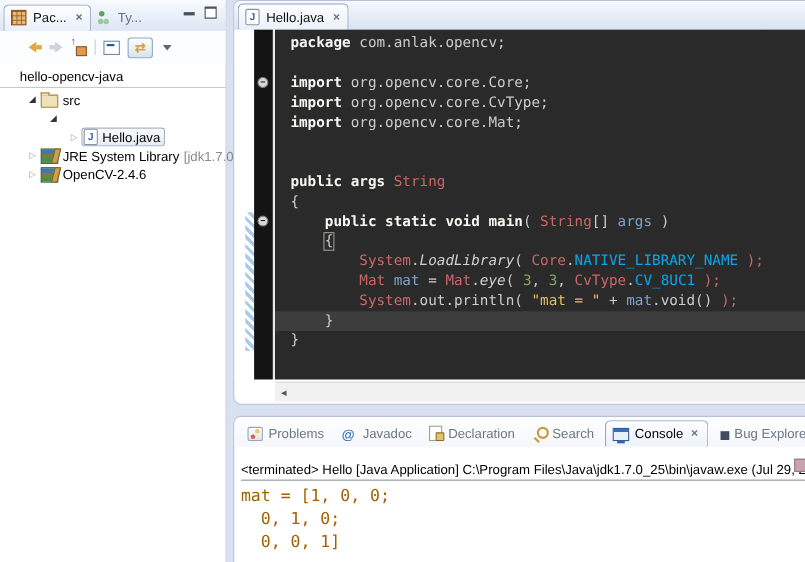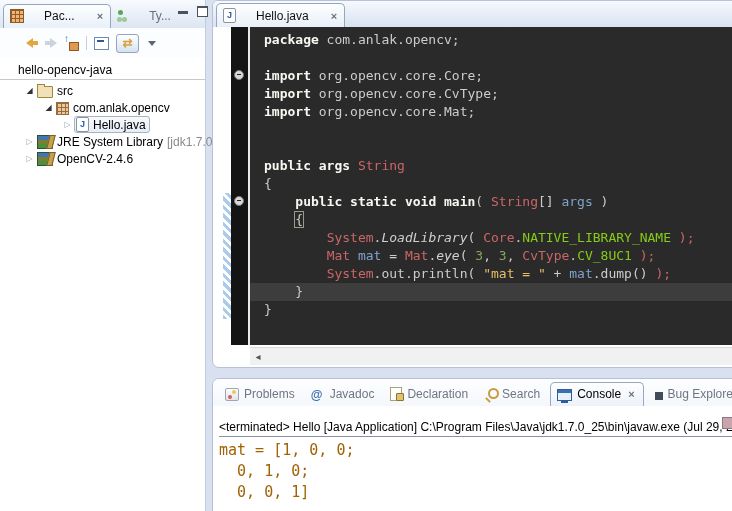--- a/index.html
+++ b/index.html
@@ -4,21 +4,21 @@
 <style>
   html,body{margin:0;padding:0;}
   .root{position:relative;width:732px;height:511px;background:#D9E1F1;overflow:hidden;
         font-family:"Liberation Sans",sans-serif;font-size:12px;color:#222;}
 
   
   .left-panel{position:absolute;left:0;top:0;width:205px;height:511px;background:#FFF;
               border-right:1px solid #C2CCE0;}
   .lp-tabs{height:28px;display:flex;align-items:flex-end;
            background:linear-gradient(#F8FBFE,#DCE5F3);padding-left:3px;position:relative;}
-  .tab{display:flex;align-items:center;gap:20px;padding:4px 7px 5px 6px;color:#68707E;cursor:default;}
+  .tab{display:flex;align-items:center;gap:6px;padding:4px 7px 5px 6px;color:#68707E;cursor:default;}
   .tab.active{background:linear-gradient(#FDFEFF,#E9F0F9);border:1px solid #97A6C0;border-bottom:none;
               border-radius:5px 5px 0 0;color:#111;}
   .close{font-weight:bold;color:#6A7385;font-size:11px;line-height:10px;margin-left:2px;}
   .win-btns{margin-left:auto;display:flex;gap:9px;align-items:flex-start;padding:6px 8px 0 0;align-self:flex-start;}
   .btn-min{width:10px;height:3px;background:#4A5260;margin-top:5px;}
   .btn-max{width:9px;height:8px;border:1px solid #4A5260;border-top:2px solid #4A5260;background:#FFF;}
 
   .lp-toolbar{height:26px;display:flex;align-items:center;gap:7px;padding:2px 4px 2px 26px;background:#FCFDFE;}
   .tri{display:inline-block;width:0;height:0;}
   .arrow-back{display:flex;align-items:center;}
@@ -88,21 +88,21 @@
   .col-sep{width:2px;background:#E8E8E8;flex:none;}
   .code{flex:1;background:#2A2A2A;padding:4px 0 0 14px;overflow:hidden;}
   .code-line{height:18px;white-space:pre;font-family:"DejaVu Sans Mono","Liberation Mono",monospace;
              font-size:13px;line-height:18px;color:#CCCCCC;}
   .code-line.cur{background:#3D3D3D;margin-left:-14px;padding-left:14px;}
   .kw{color:#F8F8F2;font-weight:bold;}
   .pln{color:#CCCCCC;}
   .typ{color:#CC6666;}
   .vr{color:#7FA3CC;}
   .num{color:#87A75C;}
-  .cst{color:#84cc16;}
+  .cst{color:#0ea5e9;}
   .str{color:#E6BE68;}
   .itl{color:#D0D0D0;font-style:italic;}
   .brk{outline:1px solid #9A9A8A;outline-offset:0px;}
   .ed-hscroll{position:absolute;left:37px;right:0;bottom:2px;height:17px;background:#F1F1F1;
               border-top:1px solid #DADADA;display:flex;align-items:center;}
   .hs-arrow{width:16px;text-align:center;color:#555;font-size:10px;}
 
   
   .bottom-panel{position:absolute;left:212px;top:378px;width:522px;height:135px;background:#FFF;
                 border:1px solid #B6C1D6;border-radius:7px 0 0 0;overflow:hidden;box-sizing:border-box;}
@@ -175,24 +175,20 @@
         <div class="tree-sep"></div>
         <div class="trow" style="padding-left: 23px;">
           <span class="exp expanded">◢</span>
           <span class="lblwrap">
             <span class="ti source-folder"></span>
             <span class="tlabel">src</span>
           </span>
         </div>
         <div class="trow" style="padding-left: 42px;">
           <span class="exp expanded">◢</span>
-          <span class="lblwrap">
-            <span class="ti package"></span>
-            <span class="tlabel">com.anlak.opencv</span>
-          </span>
         </div>
         <div class="trow" style="padding-left: 61px;">
           <span class="exp collapsed">▷</span>
           <span class="lblwrap sel">
             <span class="ti java-file"></span>
             <span class="tlabel">Hello.java</span>
           </span>
         </div>
         <div class="trow" style="padding-left: 23px;">
           <span class="exp collapsed">▷</span>
@@ -237,21 +233,21 @@
           <div class="code-line"><span class="kw">import</span><span class="pln"> org.opencv.core.CvType;</span></div>
           <div class="code-line"><span class="kw">import</span><span class="pln"> org.opencv.core.Mat;</span></div>
           <div class="code-line">&nbsp;</div>
           <div class="code-line">&nbsp;</div>
           <div class="code-line"><span class="kw">public</span><span class="pln"> </span><span class="kw">args</span><span class="pln"> </span><span class="typ">String</span></div>
           <div class="code-line"><span class="pln">{</span></div>
           <div class="code-line"><span class="pln">    </span><span class="kw">public</span><span class="pln"> </span><span class="kw">static</span><span class="pln"> </span><span class="kw">void</span><span class="pln"> </span><span class="kw">main</span><span class="pln">( </span><span class="typ">String</span><span class="pln">[] </span><span class="vr">args</span><span class="pln"> )</span></div>
           <div class="code-line"><span class="pln">    </span><span class="brk">{</span></div>
           <div class="code-line"><span class="pln">        </span><span class="typ">System</span><span class="pln">.</span><span class="itl">LoadLibrary</span><span class="pln">( </span><span class="typ">Core</span><span class="pln">.</span><span class="cst">NATIVE_LIBRARY_NAME</span><span class="typ"> );</span></div>
           <div class="code-line"><span class="pln">        </span><span class="typ">Mat</span><span class="pln"> </span><span class="vr">mat</span><span class="pln"> = </span><span class="typ">Mat</span><span class="pln">.</span><span class="itl">eye</span><span class="pln">( </span><span class="num">3</span><span class="pln">, </span><span class="num">3</span><span class="pln">, </span><span class="typ">CvType</span><span class="pln">.</span><span class="cst">CV_8UC1</span><span class="typ"> );</span></div>
-          <div class="code-line"><span class="pln">        </span><span class="typ">System</span><span class="pln">.out.println( </span><span class="str">"mat = "</span><span class="pln"> + </span><span class="vr">mat</span><span class="pln">.dump()</span><span class="typ"> );</span></div>
+          <div class="code-line"><span class="pln">        </span><span class="typ">System</span><span class="pln">.out.println( </span><span class="str">"mat = "</span><span class="pln"> + </span><span class="vr">mat</span><span class="pln">.void()</span><span class="typ"> );</span></div>
           <div class="code-line cur"><span class="pln">    }</span></div>
           <div class="code-line"><span class="pln">}</span></div>
         </div>
     </div>
     <div class="ed-hscroll">
       <div class="hs-arrow">◂</div>
     </div>
   </section>
 
   <section class="bottom-panel">

